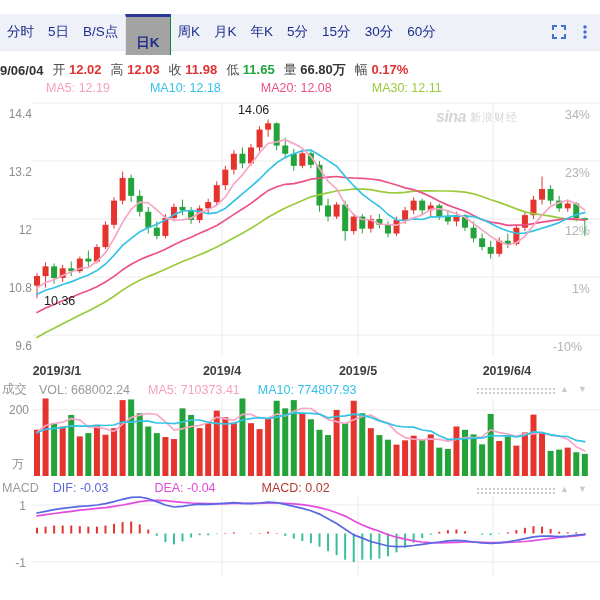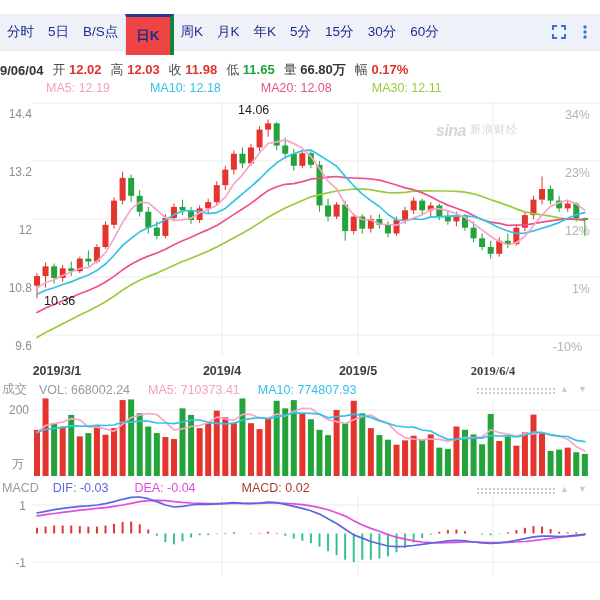--- a/index.html
+++ b/index.html
@@ -3,39 +3,39 @@
 <meta charset="utf-8">
 <style>
   html,body{margin:0;padding:0;background:#fff;}
   body{width:600px;height:600px;position:relative;overflow:hidden;
        font-family:"Liberation Sans","DejaVu Sans",sans-serif;-webkit-font-smoothing:antialiased;}
   .abs{position:absolute;}
   
   #tabbar{left:0;top:14px;width:600px;height:36px;background:#eef1f8;border-bottom:1px solid #e6e9f2;
           display:flex;align-items:stretch;z-index:6;}
   .tab{color:#1f2d8c;font-size:13.5px;font-weight:400;line-height:36px;padding:0 7px;white-space:nowrap;cursor:pointer;}
-  .tab.active{background:#ef4444;border-top:3px solid #273697;border-left:1px solid #e2e5ee;border-right:4px solid #15803d;
-              height:41px;line-height:33px;box-sizing:border-box;font-weight:700;padding:2px 10px;}
+  .tab.active{background:#a3a3a3;border-top:3px solid #273697;border-left:1px solid #e2e5ee;border-right:1px solid #15803d;
+              height:41px;line-height:33px;box-sizing:border-box;font-weight:700;padding:9px 10px;}
   #tab-icons{margin-left:auto;display:flex;align-items:center;gap:15px;padding-right:12px;}
   
   #quote-row{left:0;top:61px;width:524px;display:flex;align-items:center;gap:9px;font-size:13px;z-index:5;white-space:nowrap;}
   #quote-row .lbl{color:#4d4d4d;font-weight:500;}
   #quote-row .date{color:#333;font-weight:600;}
   .v{font-weight:600;}
   .c-red{color:#e03130;} .c-green{color:#1ea43c;} .c-dark{color:#333;}
   #ma-row{left:0;top:81px;width:600px;display:flex;gap:40px;padding-left:46px;font-size:12.5px;font-weight:500;z-index:5;box-sizing:border-box;}
   .c-ma5{color:#f59fc3;} .c-ma10{color:#33c2e8;} .c-ma20{color:#ea4f8c;} .c-ma30{color:#99cb3b;}
   .c-dif{color:#5a68e0;} .c-dea{color:#e34ada;} .c-macd{color:#b03a30;} .c-gray{color:#9a9a9a;}
   
   .axis{font-size:12px;color:#8d8d8d;z-index:3;}
   .pct{font-size:12.5px;color:#b3b3b3;z-index:1;text-align:right;width:40px;}
   .price-l{width:30px;text-align:right;}
   .dates{font-size:12.5px;color:#3d3d3d;font-weight:600;width:70px;text-align:center;top:364px;z-index:3;}
   .anno{font-size:12.5px;color:#1c1c1c;font-weight:500;z-index:4;}
-  #watermark{left:436px;top:122px;z-index:1;display:flex;align-items:flex-start;color:#d5d5d5;}
+  #watermark{left:436px;top:108px;z-index:1;display:flex;align-items:center;color:#d5d5d5;}
   #watermark .logo{font-style:italic;font-weight:700;font-size:16px;letter-spacing:-.5px;}
   #watermark .wtxt{font-size:11px;margin-left:4px;letter-spacing:1px;}
   #vol-row{left:2px;top:381px;width:600px;display:flex;align-items:center;font-size:12.5px;font-weight:500;z-index:5;white-space:nowrap;}
   #macd-row{left:2px;top:481px;width:600px;display:flex;align-items:center;font-size:12.5px;font-weight:500;z-index:5;white-space:nowrap;}
   .dotgrid{width:80px;height:8px;background-image:radial-gradient(circle,#cdcdcd 0.9px,transparent 1px);
            background-size:4px 4px;z-index:5;}
   .tri{font-size:9px;color:#c6cbd2;z-index:6;cursor:pointer;line-height:10px;}
   #chart-svg{left:0;top:0;z-index:2;pointer-events:none;}
   .hitarea{left:0;width:600px;z-index:4;}
 </style>
@@ -104,21 +104,21 @@
 
 <div class="abs pct" style="right:10px;top:108px;">34%</div>
 <div class="abs pct" style="right:10px;top:166px;">23%</div>
 <div class="abs pct" style="right:10px;top:224px;">12%</div>
 <div class="abs pct" style="right:10px;top:282px;">1%</div>
 <div class="abs pct" style="right:18px;top:340px;">-10%</div>
 
 <div class="abs dates" style="left:22px;">2019/3/1</div>
 <div class="abs dates" style="left:187px;">2019/4</div>
 <div class="abs dates" style="left:323px;">2019/5</div>
-<div class="abs dates" style="left:458px;font-family:Liberation Serif, serif;">2019/6/4</div>
+<div class="abs dates" style="left:472px;">2019/6/4</div>
 
 <div class="abs axis" style="left:6px;top:403px;width:26px;text-align:center;">200</div>
 <div class="abs axis" style="left:12px;top:456px;">万</div>
 <div class="abs axis" style="left:6px;top:499px;width:20px;text-align:right;">1</div>
 <div class="abs axis" style="left:6px;top:556px;width:20px;text-align:right;">-1</div>
 
 <div class="abs anno" style="left:238px;top:103px;">14.06</div>
 <div class="abs anno" style="left:44px;top:294px;">10.36</div>
 <div id="watermark" class="abs">
   <span class="logo">sina</span>
@@ -131,21 +131,21 @@
   <span class="c-ma5" style="margin-left:18px;">MA5: 710373.41</span>
   <span class="c-ma10" style="margin-left:18px;">MA10: 774807.93</span>
 </div>
 <div class="abs dotgrid" style="left:476px;top:387px;"></div>
 <div class="abs tri" style="left:560px;top:384px;">▲</div>
 <div class="abs tri" style="left:578px;top:384px;">▼</div>
 
 <div id="macd-row" class="abs">
   <span class="c-gray">MACD</span>
   <span class="c-dif" style="margin-left:14px;">DIF: -0.03</span>
-  <span class="c-dea" style="margin-left:26px;">DEA: -0.04</span>
+  <span class="c-dea" style="margin-left:46px;">DEA: -0.04</span>
   <span class="c-macd" style="margin-left:46px;">MACD: 0.02</span>
 </div>
 <div class="abs dotgrid" style="left:476px;top:487px;"></div>
 <div class="abs tri" style="left:560px;top:484px;">▲</div>
 <div class="abs tri" style="left:578px;top:484px;">▼</div>
 
 <svg id="chart-svg" class="abs" width="600" height="600">
     <line x1="32" y1="103" x2="600" y2="103" stroke="#ebebeb" stroke-width="1"></line>
     <line x1="32" y1="161.00000000000006" x2="600" y2="161.00000000000006" stroke="#ebebeb" stroke-width="1"></line>
     <line x1="32" y1="219.00000000000003" x2="600" y2="219.00000000000003" stroke="#ebebeb" stroke-width="1"></line>

